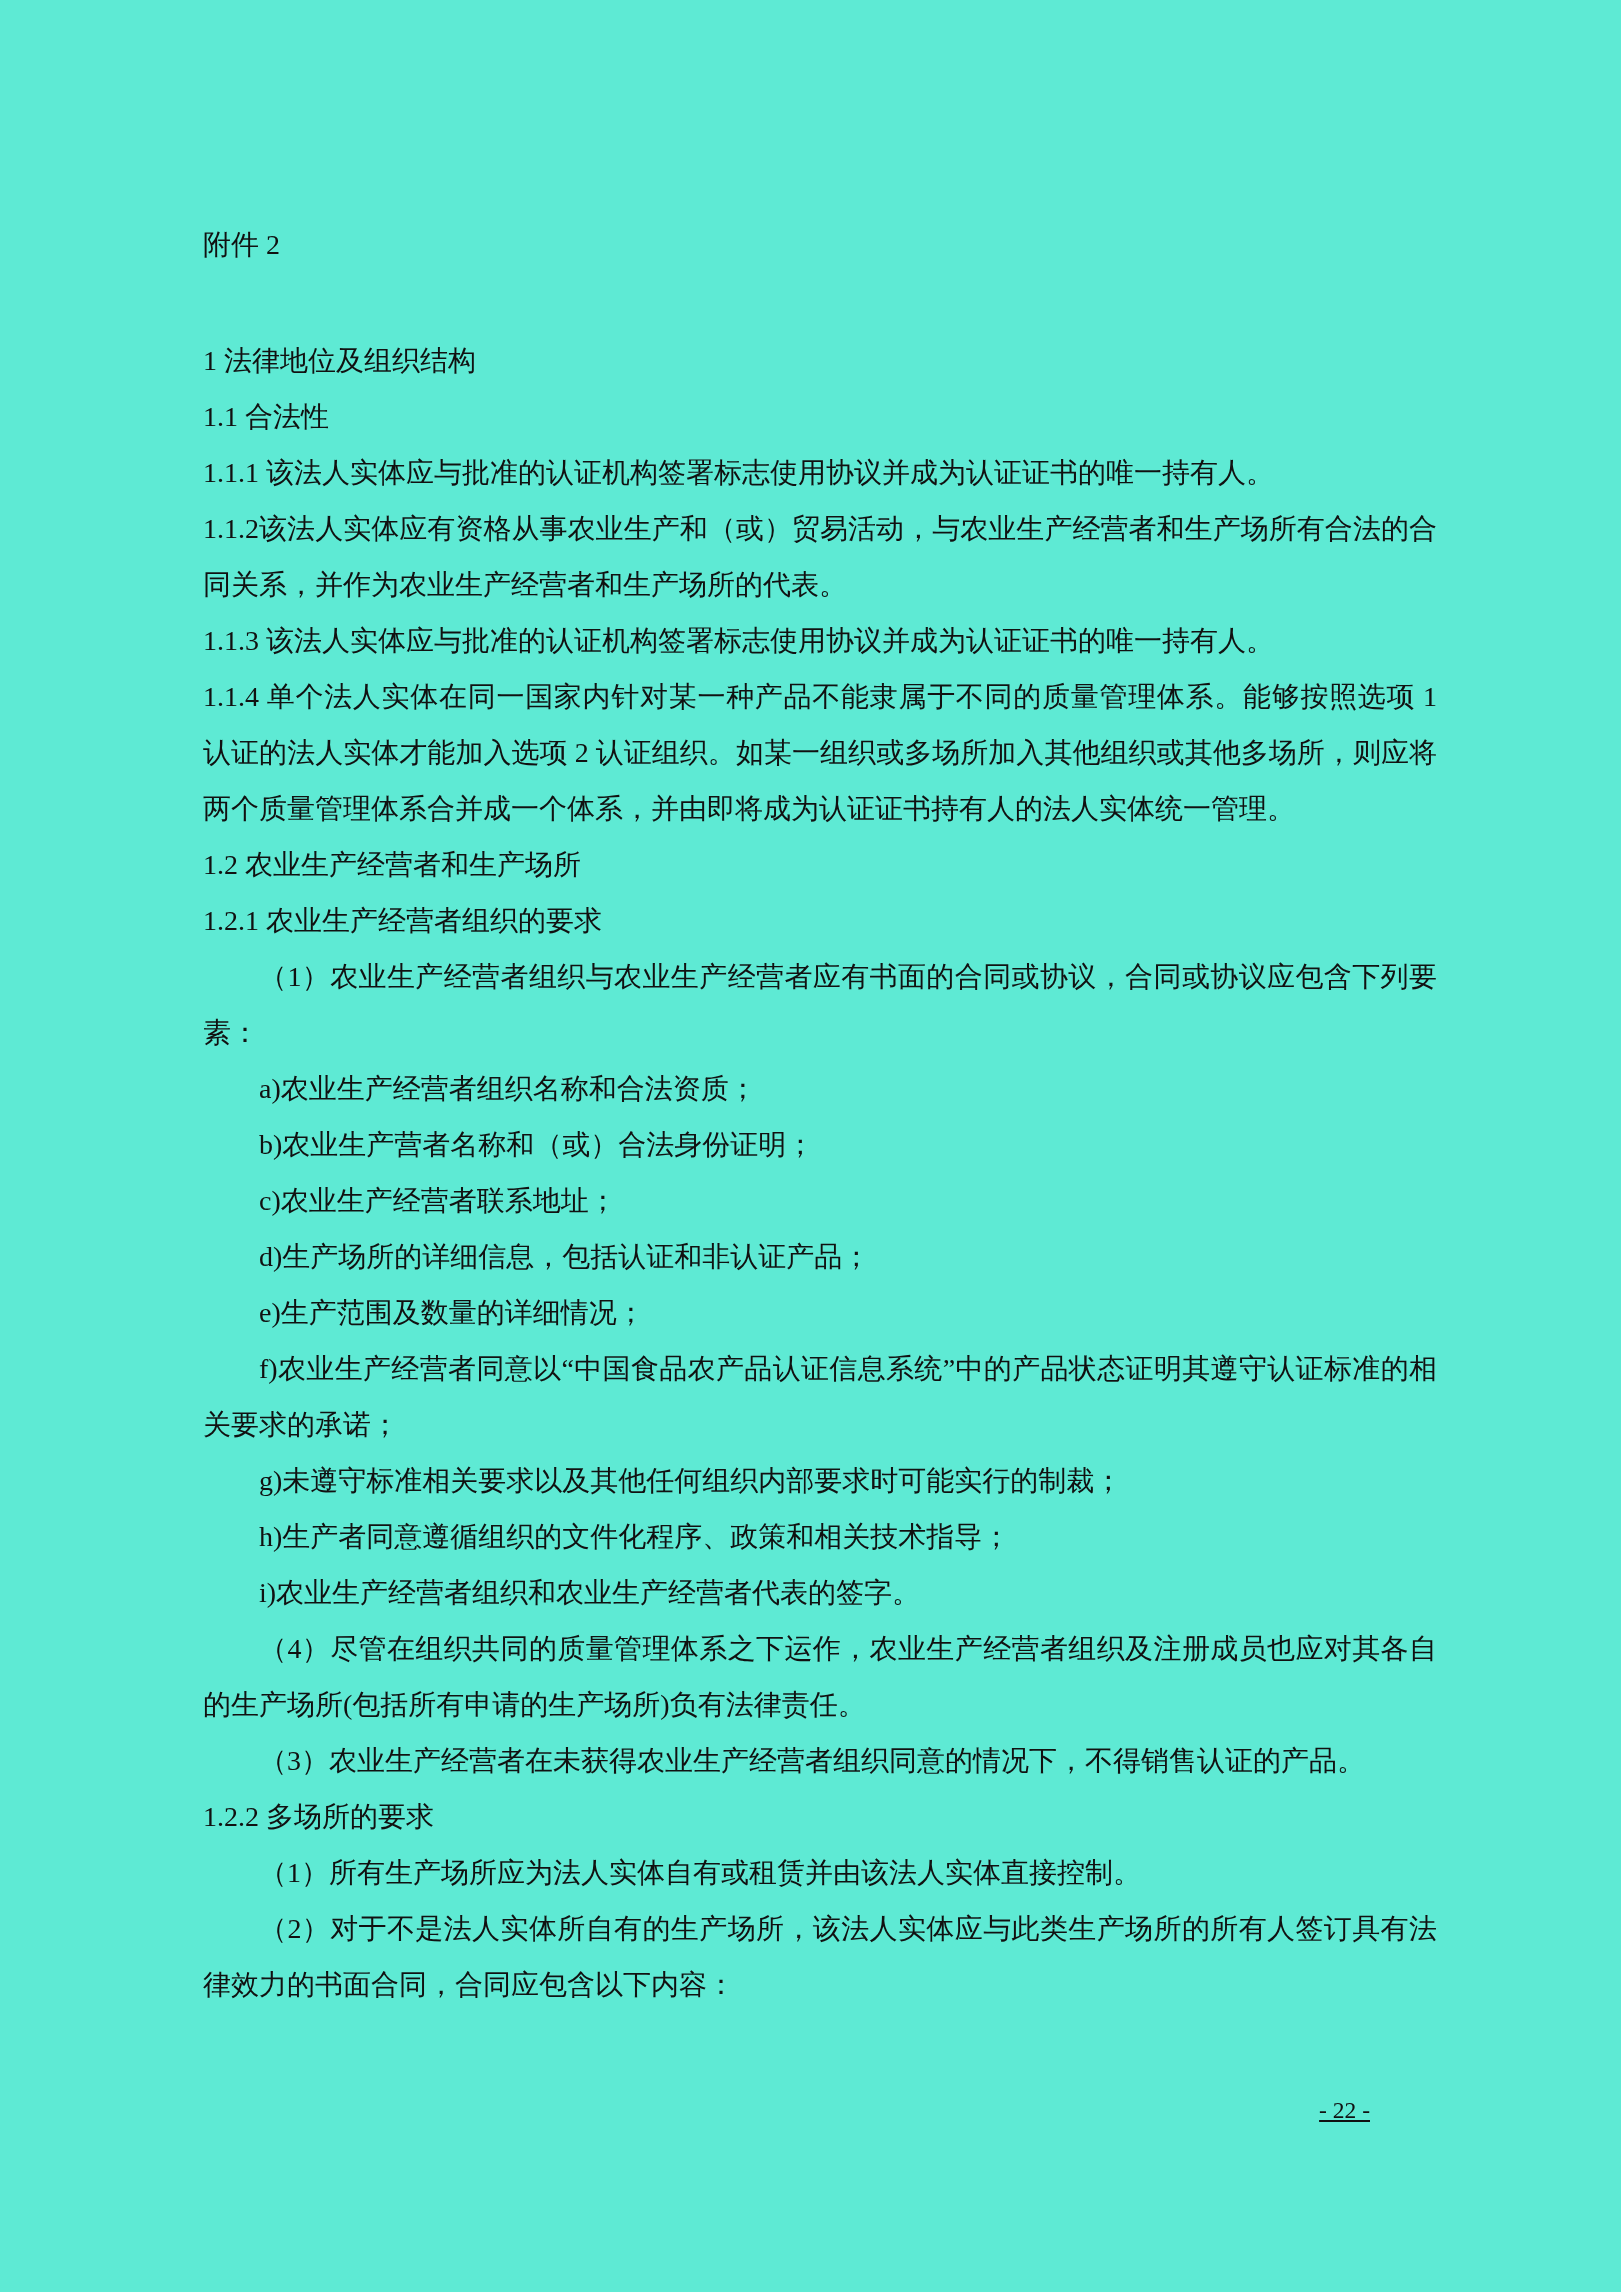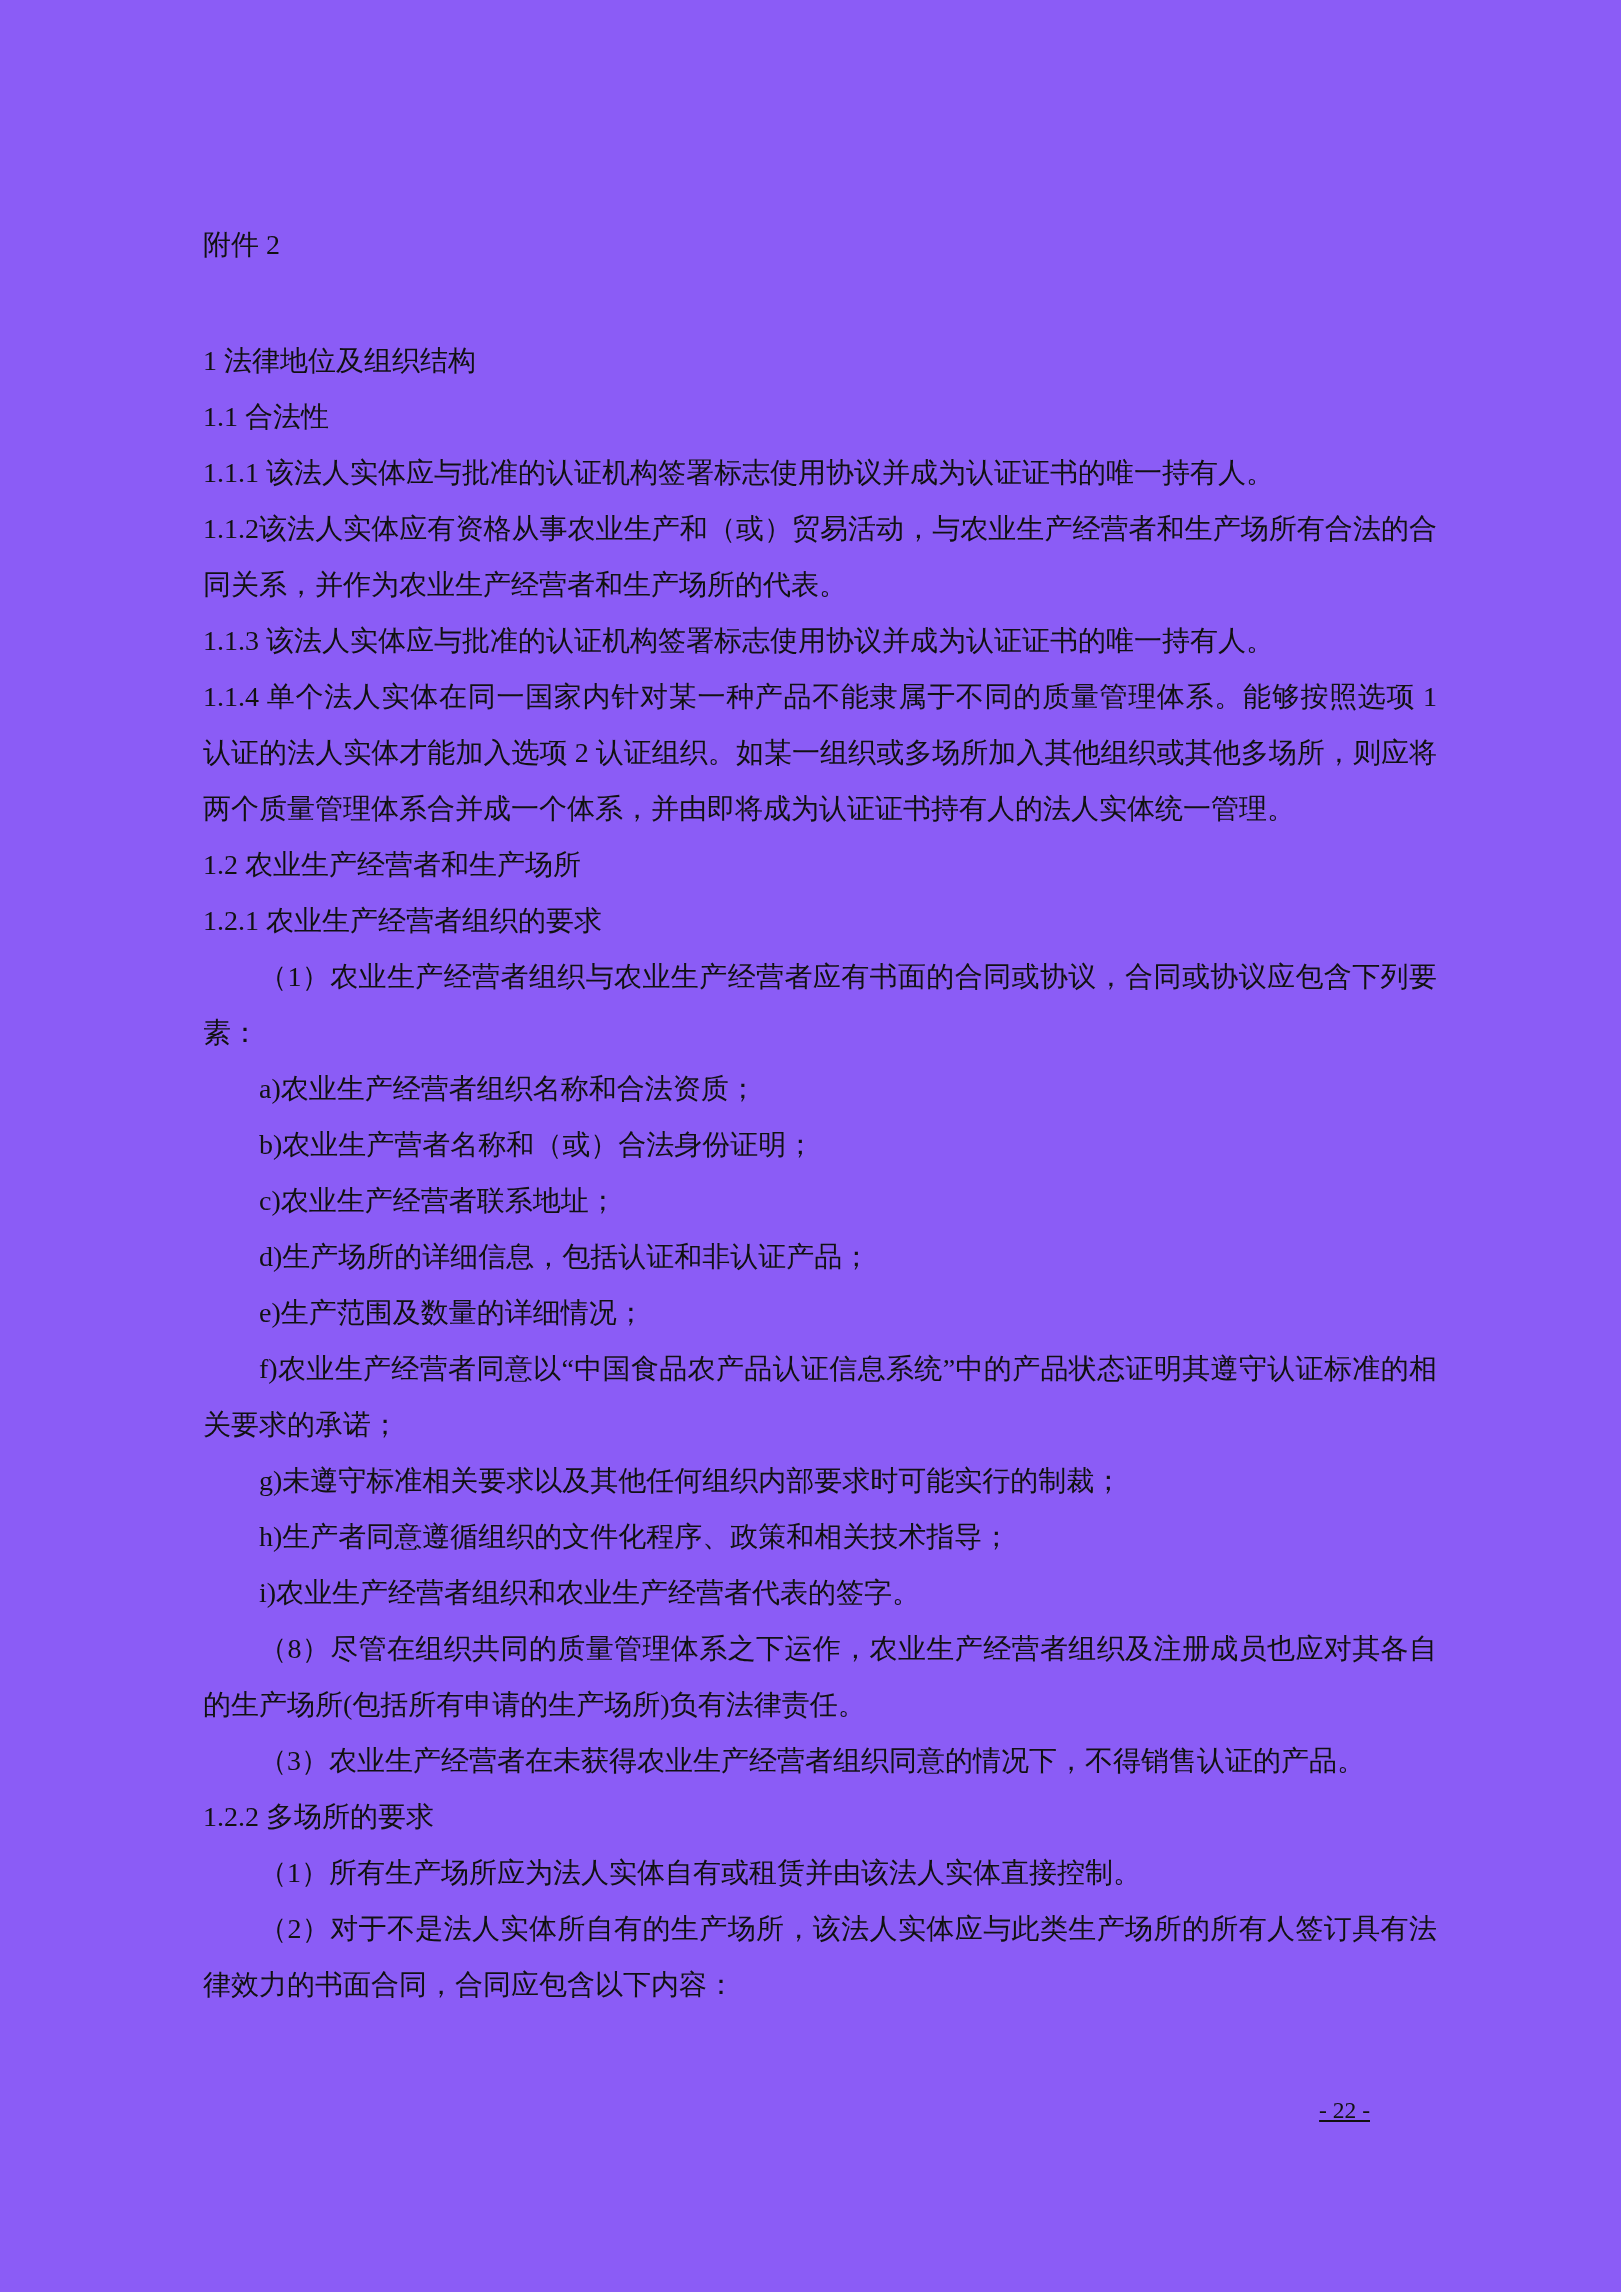--- a/index.html
+++ b/index.html
@@ -48,21 +48,21 @@
     right: 251px;
     top: 2096px;
     font-size: 23.5px;
     line-height: 29px;
     text-decoration: underline;
   }
 </style>
 </head>
 <body>
 
-<div class="page" style="color: rgb(17, 17, 17); background: #8b5cf6;">
+<div class="page" style="color: rgb(17, 17, 17); background: #5eead4;">
   <p class="attachment-label">附件 2</p>
 
 
   <div class="content">
       <p class="para">1 法律地位及组织结构</p>
       <p class="para">1.1 合法性</p>
       <p class="para">1.1.1 该法人实体应与批准的认证机构签署标志使用协议并成为认证证书的唯一持有人。</p>
       <p class="para">1.1.2该法人实体应有资格从事农业生产和（或）贸易活动，与农业生产经营者和生产场所有合法的合同关系，并作为农业生产经营者和生产场所的代表。</p>
       <p class="para">1.1.3 该法人实体应与批准的认证机构签署标志使用协议并成为认证证书的唯一持有人。</p>
       <p class="para">1.1.4 单个法人实体在同一国家内针对某一种产品不能隶属于不同的质量管理体系。能够按照选项 1 认证的法人实体才能加入选项 2 认证组织。如某一组织或多场所加入其他组织或其他多场所，则应将两个质量管理体系合并成一个体系，并由即将成为认证证书持有人的法人实体统一管理。</p>
@@ -71,21 +71,21 @@
       <p class="para indent">（1）农业生产经营者组织与农业生产经营者应有书面的合同或协议，合同或协议应包含下列要素：</p>
       <p class="para indent">a)农业生产经营者组织名称和合法资质；</p>
       <p class="para indent">b)农业生产营者名称和（或）合法身份证明；</p>
       <p class="para indent">c)农业生产经营者联系地址；</p>
       <p class="para indent">d)生产场所的详细信息，包括认证和非认证产品；</p>
       <p class="para indent">e)生产范围及数量的详细情况；</p>
       <p class="para indent">f)农业生产经营者同意以“中国食品农产品认证信息系统”中的产品状态证明其遵守认证标准的相关要求的承诺；</p>
       <p class="para indent">g)未遵守标准相关要求以及其他任何组织内部要求时可能实行的制裁；</p>
       <p class="para indent">h)生产者同意遵循组织的文件化程序、政策和相关技术指导；</p>
       <p class="para indent">i)农业生产经营者组织和农业生产经营者代表的签字。</p>
-      <p class="para indent">（8）尽管在组织共同的质量管理体系之下运作，农业生产经营者组织及注册成员也应对其各自的生产场所(包括所有申请的生产场所)负有法律责任。</p>
+      <p class="para indent">（4）尽管在组织共同的质量管理体系之下运作，农业生产经营者组织及注册成员也应对其各自的生产场所(包括所有申请的生产场所)负有法律责任。</p>
       <p class="para indent">（3）农业生产经营者在未获得农业生产经营者组织同意的情况下，不得销售认证的产品。</p>
       <p class="para">1.2.2 多场所的要求</p>
       <p class="para indent">（1）所有生产场所应为法人实体自有或租赁并由该法人实体直接控制。</p>
       <p class="para indent">（2）对于不是法人实体所自有的生产场所，该法人实体应与此类生产场所的所有人签订具有法律效力的书面合同，合同应包含以下内容：</p>
     </div>
 
   <div class="page-number">- 22 -</div>
 </div>
 
 

